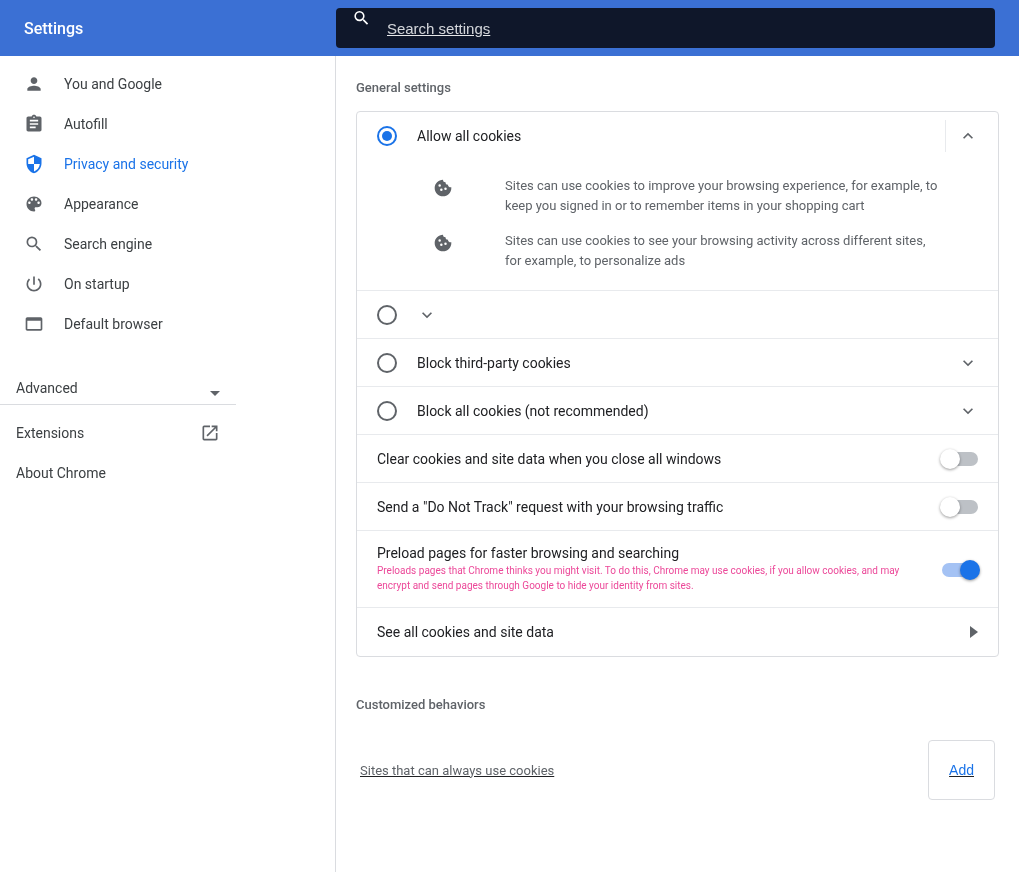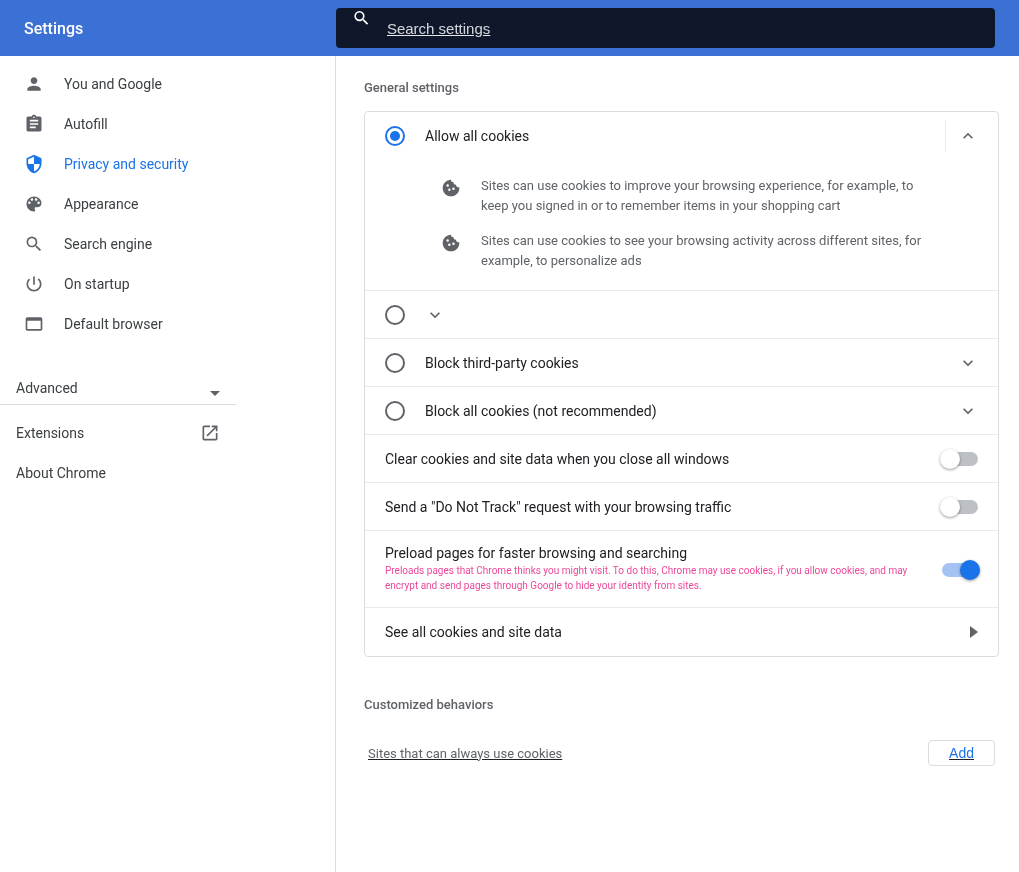--- a/index.html
+++ b/index.html
@@ -3,21 +3,21 @@
 <meta charset="utf-8">
 <style>
 * { box-sizing: border-box; margin: 0; padding: 0; }
 body { font-family: Roboto, Arial, sans-serif; font-size: 13px; color: #202124; background: #fff; width: 1019px; height: 872px; overflow: hidden; }
 .header { display: flex; height: 56px; background: #3b70d4; color: #fff; align-items: center; }
 .header-left { width: 336px; padding-left: 24px; font-size: 16px; font-weight: 500; }
 .header-search { flex: 1; display: flex; height: 40px; background: #0f172a; border-radius: 4px; margin-right: 24px; padding: 0 16px; text-decoration: underline; }
 .header-search svg { fill: #fff; margin-right: 16px; }
 .header-search input { background: transparent; border: none; outline: none; color: #fff; font-size: 15px; width: 100%; }
 .header-search input::placeholder { color: #e8eaed; opacity: 0.9; }
-.main { display: flex; height: calc(100% - 56px); gap: 8px; }
+.main { display: flex; height: calc(100% - 56px); }
 .sidebar { width: 336px; border-right: 1px solid #dadce0; padding-top: 8px; }
 .nav-item { display: flex; align-items: center; height: 40px; padding-left: 24px; cursor: pointer; color: #3c4043; font-size: 14px; }
 .nav-item .nav-icon { width: 20px; height: 20px; margin-right: 20px; fill: #5f6368; display: flex; align-items: center; justify-content: center;}
 .nav-item.active { color: #1a73e8; }
 .nav-item.active .nav-icon { fill: #1a73e8; }
 .advanced-row { display: flex; align-items: flex-end; justify-content: space-between; height: 40px; padding: 0 24px 0 16px; font-size: 14px; color: #3c4043; cursor: pointer; margin-top: 12px; width: 244px;}
 .divider { border-top: 1px solid #dadce0; margin: 8px 8px 8px 0; width: 236px; }
 .ext-row { display: flex; align-items: center; justify-content: space-between; height: 40px; padding: 0 24px 0 16px; font-size: 14px; color: #3c4043; cursor: pointer; width: 244px;}
 .content { flex: 1; overflow-y: auto; padding: 24px 20px 24px 20px; }
 .section-title { font-size: 13px; color: #5f6368; font-weight: 500; margin-bottom: 16px; }
@@ -25,32 +25,32 @@
 .row { display: flex; align-items: center; padding: 0 20px; min-height: 48px; border-bottom: 1px solid #e8eaed; position: relative; }
 .row.no-border { border-bottom: none; }
 .radio { width: 20px; height: 20px; border: 2px solid #5f6368; border-radius: 50%; margin-right: 20px; flex-shrink: 0; position: relative; cursor: pointer; }
 .radio.checked { border-color: #1a73e8; }
 .radio.checked::after { content: ''; position: absolute; width: 10px; height: 10px; background: #1a73e8; border-radius: 50%; top: 3px; left: 3px; }
 .row-text { flex: 1; font-size: 14px; color: #202124; }
 .row-sub { font-size: 10px; color: #ec4899; line-height: 1.5; }
 .expand-icon { fill: #5f6368; cursor: pointer; }
 .desc-row { display: flex; padding: 8px 20px 8px 40px; }
 .desc-icon { width: 20px; height: 20px; fill: #5f6368; margin-right: 20px; flex-shrink: 0; margin-top: 2px;}
-.desc-text { font-size: 13px; color: #5f6368; line-height: 1.5; padding-right: 40px;}
+.desc-text { font-size: 13px; color: #5f6368; line-height: 1.5; padding-right: 40px; margin-left: 32px;}
 .indent-group { padding-left: 36px; border-bottom: 1px solid #e8eaed; padding-bottom: 12px; padding-top: 8px;}
 .toggle { width: 36px; height: 14px; border-radius: 7px; background: #bdc1c6; position: relative; cursor: pointer; flex-shrink: 0; }
 .toggle::after { content: ''; position: absolute; width: 20px; height: 20px; background: #fff; border-radius: 50%; top: -3px; left: -2px; box-shadow: 0 1px 3px rgba(0,0,0,0.4); }
 .toggle.on { background: #a4c2f4; }
 .toggle.on::after { background: #1a73e8; left: 18px; }
 .row-multi { display: flex; align-items: flex-start; padding: 14px 20px; border-bottom: 1px solid #e8eaed; }
 .row-multi-text { flex: 1; padding-right: 16px;}
 .row-multi-title { font-size: 14px; color: #202124; margin-bottom: 2px;}
 .arrow-right { fill: #5f6368; }
 .subsection { margin-top: 4px; }
-.add-btn { border: 1px solid #dadce0; border-radius: 4px; background: #fff; color: #1a73e8; font-size: 14px; font-weight: 500; padding: 4px 20px; cursor: pointer; }
+.add-btn { border: 1px solid #dadce0; border-radius: 4px; background: #fff; color: #1a73e8; font-size: 14px; font-weight: 500; padding: 21px 20px; cursor: pointer; }
 .site-header-row { display: flex; align-items: center; justify-content: space-between; margin-bottom: 16px; padding: 0 4px;}
 .site-header-row .section-title { margin-bottom: 0; }
 .site-row { display: flex; align-items: center; padding: 8px 20px 8px 40px; }
 .site-icon { width: 20px; height: 20px; fill: #5f6368; margin-right: 20px; flex-shrink: 0;}
 .site-text { flex: 1; }
 .site-domain { font-size: 14px; color: #202124; }
 .site-note { font-size: 13px; color: #5f6368; }
 .trash-icon { fill: #5f6368; cursor: pointer; margin-right: 8px;}
 .expand-sep { width: 1px; height: 32px; background: #e8eaed; margin: 0 12px;}
 .svgicon { width: 20px; height: 20px; display: block;}

